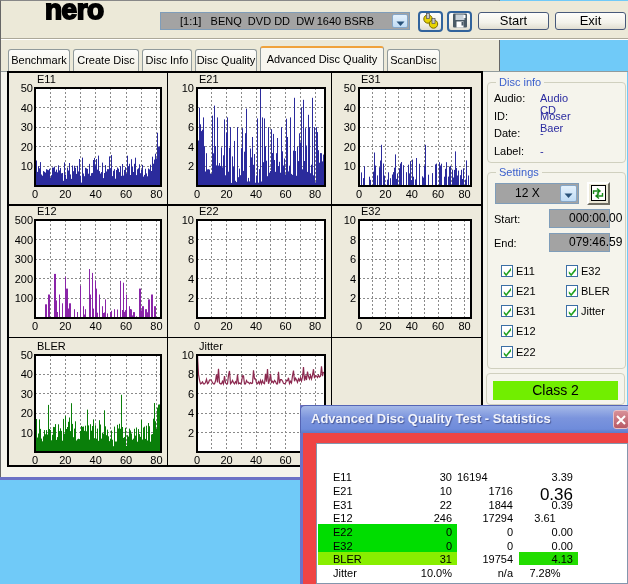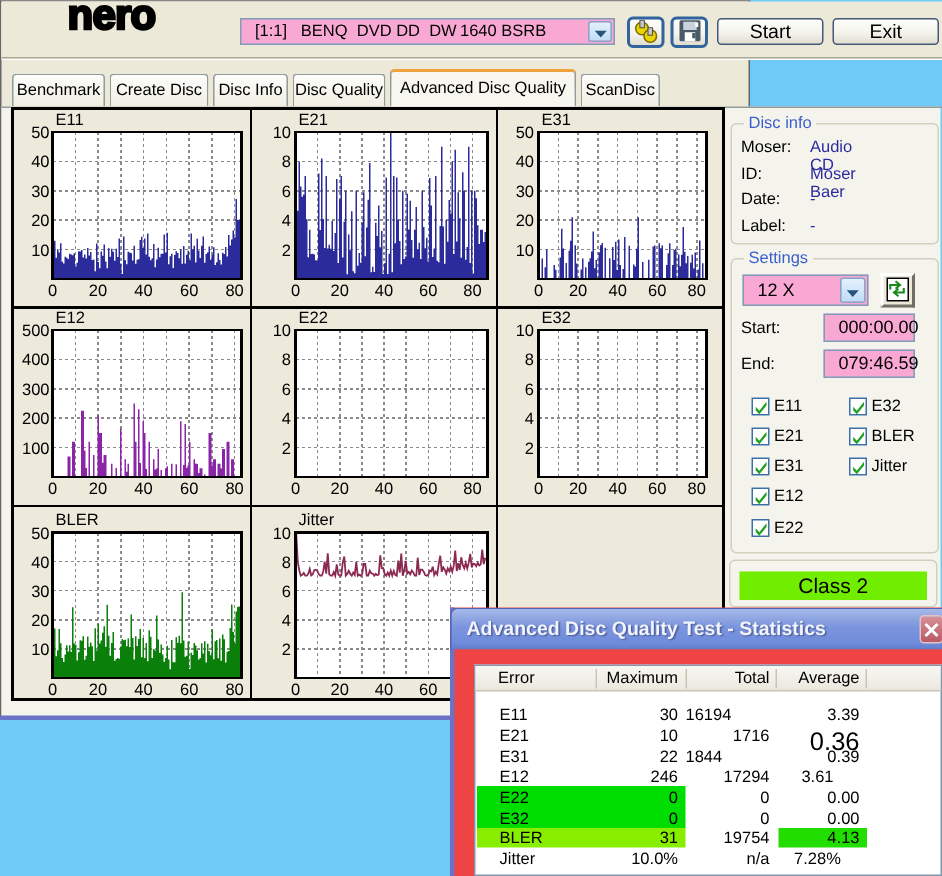--- a/index.html
+++ b/index.html
@@ -9,21 +9,21 @@
 .xl{font:11px "Liberation Sans";fill:#000;text-anchor:middle}
 #win{position:absolute;left:0;top:0;width:500px;height:480px;background:#ECE9D8;border-left:1px solid #666;border-right:1px solid #666;border-top:1px solid #888}
 #winbot{position:absolute;left:0;top:477px;width:628px;height:3px;background:#6C72C6}
 #toolbar{position:absolute;left:0;top:0;width:627px;height:38px;background:#ECE9D8;border-bottom:1px solid #ACA899;box-shadow:0 1px 0 #fff}
 .xpbtn{position:absolute;background:linear-gradient(#FDFDFB,#F3F2EA 60%,#E0DDD0);border:1px solid #47597A;border-radius:3px;font-size:13px;color:#000;text-align:center}
 .tab{position:absolute;top:48px;height:22px;background:linear-gradient(#FDFDFB,#F0EEE2);border:1px solid #919B9C;border-bottom:none;border-radius:3px 3px 0 0;font-size:11px;color:#000;text-align:center;line-height:21px}
 .gbox{position:absolute;border:1px solid #D0D0BF;border-radius:4px}
 .gtitle{position:absolute;top:-7px;left:8px;background:#F5F4EC;padding:0 3px;font-size:11px;color:#3A5FCD}
 .lbl{position:absolute;font-size:11px;color:#000}
 .val{position:absolute;font-size:11px;color:#2B2BA0}
-.tbox{position:absolute;background:#f9a8d4;border:1px solid #7F9DB9;font-size:12px;color:#000;padding-left:9px}
+.tbox{position:absolute;background:#a3a3a3;border:1px solid #7F9DB9;font-size:12px;color:#000;padding-left:19px}
 .cb{position:absolute;width:12px;height:12px;background:#fff;border:1px solid #3C6FA5}
 .cb svg{position:absolute;left:0px;top:0px}
 .cblab{position:absolute;font-size:11px;color:#000}
 </style></head><body>
 <div id="win">
 <div style="position:absolute;left:0;top:70px;width:626px;height:407px;background:#F5F4EC"></div>
 <div id="toolbar"></div>
 <div style="position:absolute;left:8px;top:0px;width:150px;height:38px">
 <div style="position:absolute;left:36px;top:-7px;font-size:28px;font-weight:bold;letter-spacing:-0.5px;color:#000;-webkit-text-stroke:1.8px #000">nero</div>
 </div>
@@ -269,21 +269,21 @@
       <text x="314.0" y="462.5" class="xl">80</text>
 <rect x="7" y="71" width="474" height="394" fill="none" stroke="#000" stroke-width="2" shape-rendering="crispEdges"></rect>
 <line x1="166.5" y1="71" x2="166.5" y2="465" stroke="#000" stroke-width="1.6" shape-rendering="crispEdges"></line>
 <line x1="330.5" y1="71" x2="330.5" y2="465" stroke="#000" stroke-width="1.6" shape-rendering="crispEdges"></line>
 <line x1="7" y1="204" x2="481" y2="204" stroke="#000" stroke-width="1.6" shape-rendering="crispEdges"></line>
 <line x1="7" y1="336.5" x2="481" y2="336.5" stroke="#000" stroke-width="1.6" shape-rendering="crispEdges"></line>
 </svg>
 <div class="gbox" style="left:486px;top:81px;width:139px;height:81px">
       <div class="gtitle">Disc info</div>
     </div>
-<div class="lbl" style="left:493px;top:91px">Moser:</div>
+<div class="lbl" style="left:493px;top:91px">Audio:</div>
 <div class="val" style="left:539px;top:91px">Audio CD</div>
 <div class="lbl" style="left:493px;top:109px">ID:</div>
 <div class="val" style="left:539px;top:109px">Moser Baer</div>
 <div class="lbl" style="left:493px;top:126px">Date:</div>
 <div class="val" style="left:539px;top:126px">-</div>
 <div class="lbl" style="left:493px;top:144px">Label:</div>
 <div class="val" style="left:539px;top:144px">-</div>
 <div class="gbox" style="left:486px;top:171px;width:139px;height:197px">
       <div class="gtitle">Settings</div>
     </div>
@@ -357,41 +357,31 @@
 <div id="winbot"></div>
 <div style="position:absolute;left:300px;top:405px;width:328px;height:197px;background:#ef4444;border-left:3px solid #6C72C6">
 <div style="position:absolute;left:-3px;top:0;width:331px;height:28px;background:linear-gradient(#A5B9E8,#7B94DD 45%,#6F8CDB 85%,#5F7AC8);border-radius:5px 0 0 0;border-top:1px solid #5565B5;border-left:1px solid #5565B5">
 <div style="position:absolute;left:10px;top:5px;font-size:13px;font-weight:bold;color:#F2F4FB;text-shadow:1px 1px 1px #4A5A9A">Advanced Disc Quality Test - Statistics</div>
 <div style="position:absolute;left:312px;top:4px;width:16px;height:19px;background:linear-gradient(#D89098,#B85A66);border:1px solid #E8C0C4;border-radius:3px;color:#fff;font-weight:bold;text-align:center">
 <svg width="10" height="10" viewBox="0 0 10 10" style="margin-top:4px">
           <path d="M1 1 L9 9 M9 1 L1 9" stroke="#fff" stroke-width="2"></path>
         </svg></div>
 </div>
 <div style="position:absolute;left:13px;top:38px;width:312px;height:141px;background:#fff;border:1px solid #8396AD">
-<div style="position:absolute;left:0;top:0;width:310px;height:17px;background:linear-gradient(#F8F7F3,#EAE8DE);border-bottom:1px solid #C9C5B5">
-<div style="position:absolute;left:15px;top:2px;font-size:11px">Error</div>
-<div style="position:absolute;left:80px;top:2px;width:55px;text-align:right;font-size:11px">Maximum</div>
-<div style="position:absolute;left:140px;top:2px;width:56px;text-align:right;font-size:11px">Total</div>
-<div style="position:absolute;left:200px;top:2px;width:56px;text-align:right;font-size:11px">Average</div>
-<div style="position:absolute;left:80px;top:2px;width:1px;height:13px;background:#C9C5B5"></div>
-<div style="position:absolute;left:140px;top:2px;width:1px;height:13px;background:#C9C5B5"></div>
-<div style="position:absolute;left:200px;top:2px;width:1px;height:13px;background:#C9C5B5"></div>
-<div style="position:absolute;left:260px;top:2px;width:1px;height:13px;background:#C9C5B5"></div>
-</div>
 <div style="position:absolute;left:16px;top:27.2px;font-size:11px">E11</div>
       <div style="position:absolute;left:80px;top:27.2px;width:55px;text-align:right;font-size:11px">30</div>
       <div style="position:absolute;left:140px;top:27.2px;width:56px;text-align:left;font-size:11px">16194</div>
       <div style="position:absolute;left:200px;top:27.2px;width:56px;text-align:right;font-size:11px">3.39</div>
       <div style="position:absolute;left:16px;top:40.9px;font-size:11px">E21</div>
       <div style="position:absolute;left:80px;top:40.9px;width:55px;text-align:right;font-size:11px">10</div>
       <div style="position:absolute;left:140px;top:40.9px;width:56px;text-align:right;font-size:11px">1716</div>
       <div style="position:absolute;left:200px;top:40.9px;width:56px;text-align:right;font-size:17px">0.36</div>
       <div style="position:absolute;left:16px;top:54.5px;font-size:11px">E31</div>
       <div style="position:absolute;left:80px;top:54.5px;width:55px;text-align:right;font-size:11px">22</div>
-      <div style="position:absolute;left:140px;top:54.5px;width:56px;text-align:left;font-size:11px">1844</div>
+      <div style="position:absolute;left:140px;top:54.5px;width:56px;text-align:right;font-size:11px">1844</div>
       <div style="position:absolute;left:200px;top:54.5px;width:56px;text-align:right;font-size:11px">0.39</div>
       <div style="position:absolute;left:16px;top:68.2px;font-size:11px">E12</div>
       <div style="position:absolute;left:80px;top:68.2px;width:55px;text-align:right;font-size:11px">246</div>
       <div style="position:absolute;left:140px;top:68.2px;width:56px;text-align:right;font-size:11px">17294</div>
       <div style="position:absolute;left:200px;top:68.2px;width:56px;text-align:center;font-size:11px">3.61</div>
       <div style="position:absolute;left:1px;top:80.3px;width:139px;height:13.7px;background:#00DD00"></div>
       <div style="position:absolute;left:16px;top:81.8px;font-size:11px">E22</div>
       <div style="position:absolute;left:80px;top:81.8px;width:55px;text-align:right;font-size:11px">0</div>
       <div style="position:absolute;left:140px;top:81.8px;width:56px;text-align:right;font-size:11px">0</div>
       <div style="position:absolute;left:200px;top:81.8px;width:56px;text-align:right;font-size:11px">0.00</div>

